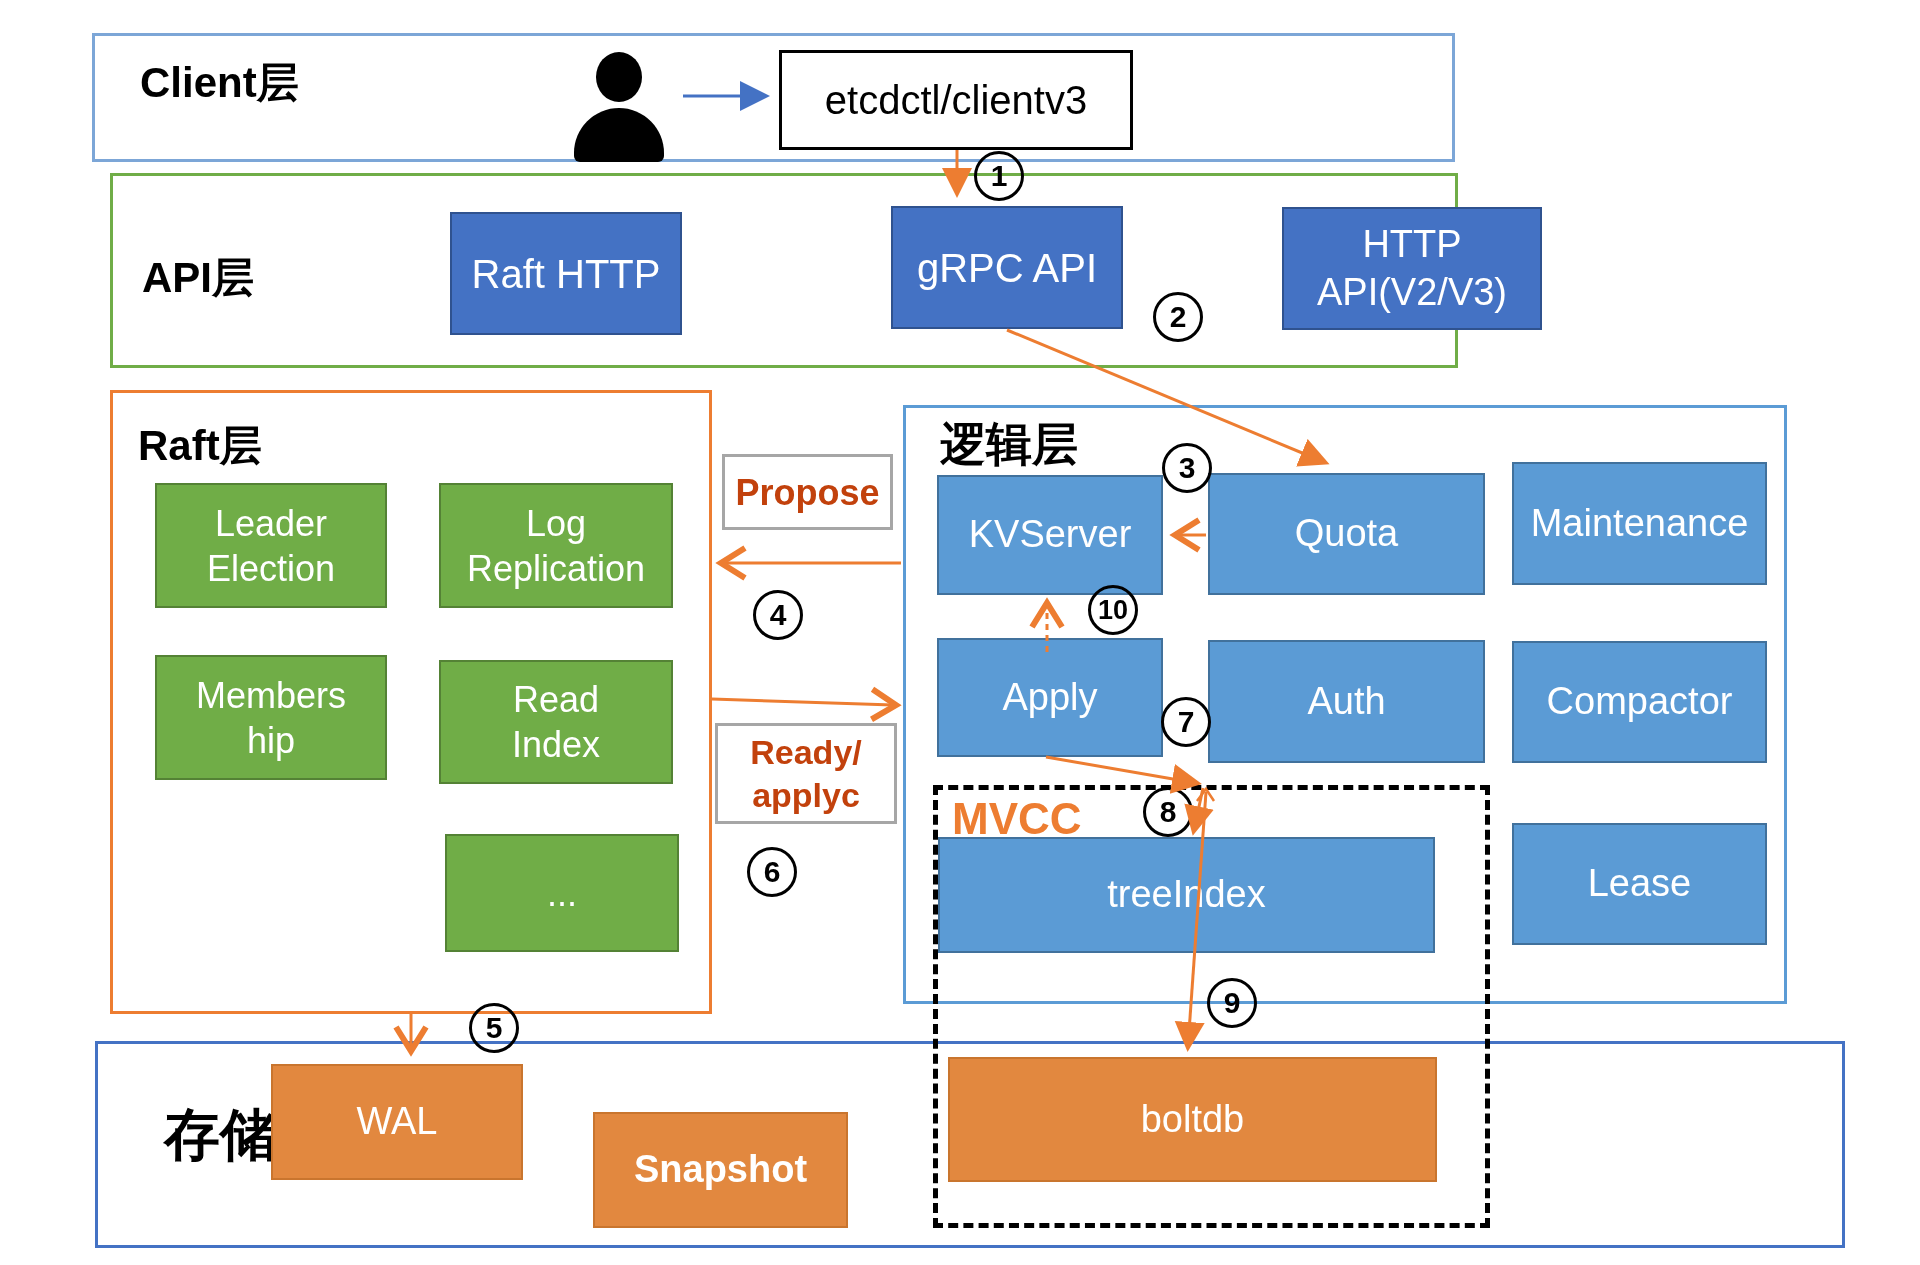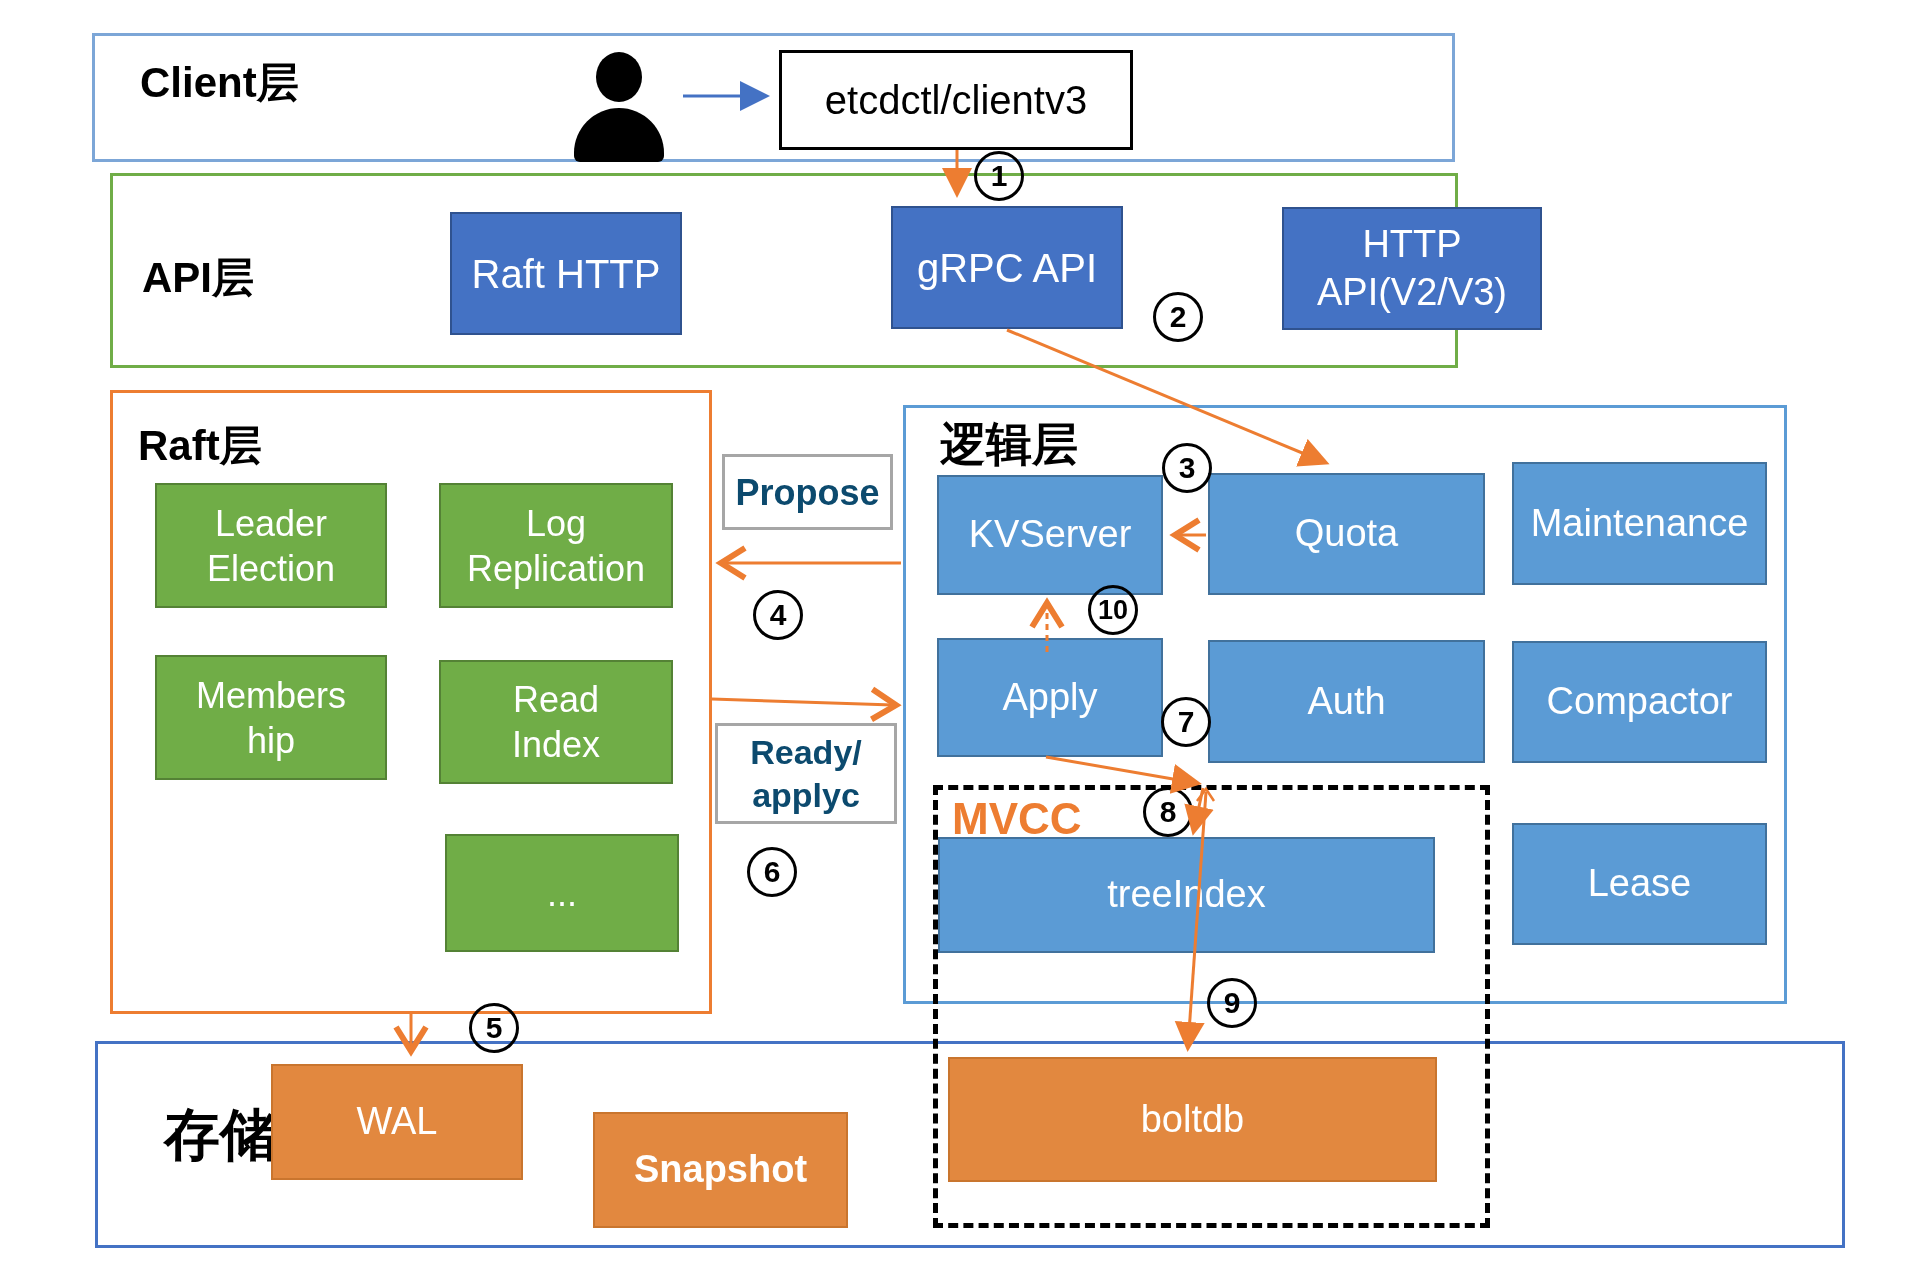--- a/index.html
+++ b/index.html
@@ -13,21 +13,21 @@
   .layer.storage{border:3px solid #4472C4;}
   .layer.mvcc{border:5px dashed #000;background:transparent;}
   .lbl{position:absolute;color:#000;font-weight:bold;white-space:nowrap;}
   .box{position:absolute;box-sizing:border-box;display:flex;align-items:center;justify-content:center;
        text-align:center;color:#fff;line-height:1.25;white-space:pre-line;}
   .dkblue{background:#4472C4;border:2px solid #2F528F;font-size:40px;}
   .green{background:#70AD47;border:2px solid #548235;font-size:36px;}
   .mdblue{background:#5B9BD5;border:2px solid #41719C;font-size:38px;}
   .orange{background:#E2883F;border:2px solid #C9752E;font-size:38px;}
   .plain{background:#fff;border:3px solid #000;color:#000;font-size:40px;}
-  .edge-label{background:#fff;border:3px solid #A6A6A6;color:#0c4a6e;font-weight:bold;}
+  .edge-label{background:#fff;border:3px solid #A6A6A6;color:#c2410c;font-weight:bold;}
   .circle{position:absolute;width:50px;height:50px;border:3px solid #000;border-radius:50%;
           box-sizing:border-box;display:flex;align-items:center;justify-content:center;
           font-size:30px;font-weight:bold;color:#000;background:rgba(255,255,255,.0);}
   .person-head{position:absolute;background:#000;border-radius:50%;}
   .person-body{position:absolute;background:#000;border-radius:45px 45px 6px 6px;}
   svg.overlay{position:absolute;left:0;top:0;pointer-events:none;}
 </style>
 </head>
 <body>
 

